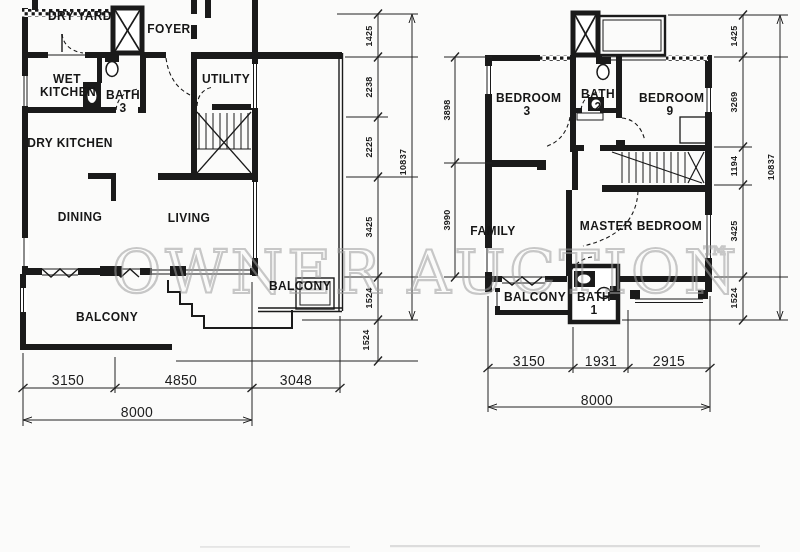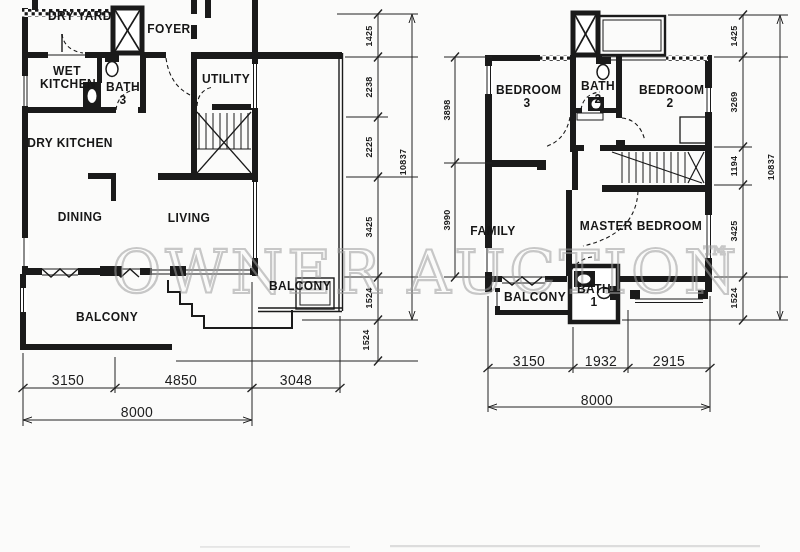--- a/index.html
+++ b/index.html
@@ -6,21 +6,21 @@
   #stage{
     position:relative;width:800px;height:552px;background:#fbfbfa;
     font-family:"Liberation Sans",sans-serif;overflow:hidden;
   }
   #stage svg{position:absolute;left:0;top:0;}
   .lbl{
     position:absolute;color:#161616;font-weight:700;font-size:12px;
     letter-spacing:.4px;text-align:center;line-height:1.12;
     transform:translate(-50%,-50%);white-space:nowrap;
   }
-  .wrap{white-space:normal;}
+  .wrap{white-space:normal;margin-top:8px;}
   .dim{
     position:absolute;color:#1d1d1d;font-weight:400;font-size:14px;
     letter-spacing:.3px;transform:translate(-50%,-50%);white-space:nowrap;
   }
   .vdim{
     position:absolute;color:#1d1d1d;font-weight:600;font-size:9px;
     letter-spacing:.3px;transform:translate(-50%,-50%) rotate(-90deg);white-space:nowrap;
   }
   .title{
     position:absolute;color:#111;font-weight:700;font-size:13.5px;
@@ -400,35 +400,35 @@
 <span class="vdim" style="left:366px;top:340px">1524</span>
 <span class="vdim" style="left:403px;top:162px">10837</span>
 
 <span class="dim" style="left:68px;top:380px">3150</span>
 <span class="dim" style="left:181px;top:380px">4850</span>
 <span class="dim" style="left:296px;top:380px">3048</span>
 <span class="dim" style="left:137px;top:412px">8000</span>
 
 <span class="lbl wrap" style="left:527px;top:97px;width:62px">BEDROOM 3</span>
 <span class="lbl wrap" style="left:598px;top:93px;width:34px">BATH 2</span>
-<span class="lbl wrap" style="left:670px;top:97px;width:62px">BEDROOM 2</span>
+<span class="lbl wrap" style="left:670px;top:97px;width:62px">BEDROOM 9</span>
 <span class="lbl" style="left:493px;top:232px">FAMILY</span>
 <span class="lbl" style="left:641px;top:227px">MASTER BEDROOM</span>
 <span class="lbl" style="left:535px;top:298px">BALCONY</span>
 <span class="lbl wrap" style="left:594px;top:296px;width:34px">BATH 1</span>
 
 <span class="vdim" style="left:447px;top:110px">3898</span>
 <span class="vdim" style="left:447px;top:220px">3990</span>
 
 <span class="vdim" style="left:734px;top:36px">1425</span>
 <span class="vdim" style="left:734px;top:102px">3269</span>
 <span class="vdim" style="left:734px;top:166px">1194</span>
 <span class="vdim" style="left:734px;top:231px">3425</span>
 <span class="vdim" style="left:734px;top:298px">1524</span>
 <span class="vdim" style="left:771px;top:167px">10837</span>
 
 <span class="dim" style="left:529px;top:361px">3150</span>
-<span class="dim" style="left:601px;top:361px">1932</span>
+<span class="dim" style="left:601px;top:361px">1931</span>
 <span class="dim" style="left:669px;top:361px">2915</span>
 <span class="dim" style="left:597px;top:400px">8000</span>
 
 
 </div>
 
 </body></html>

